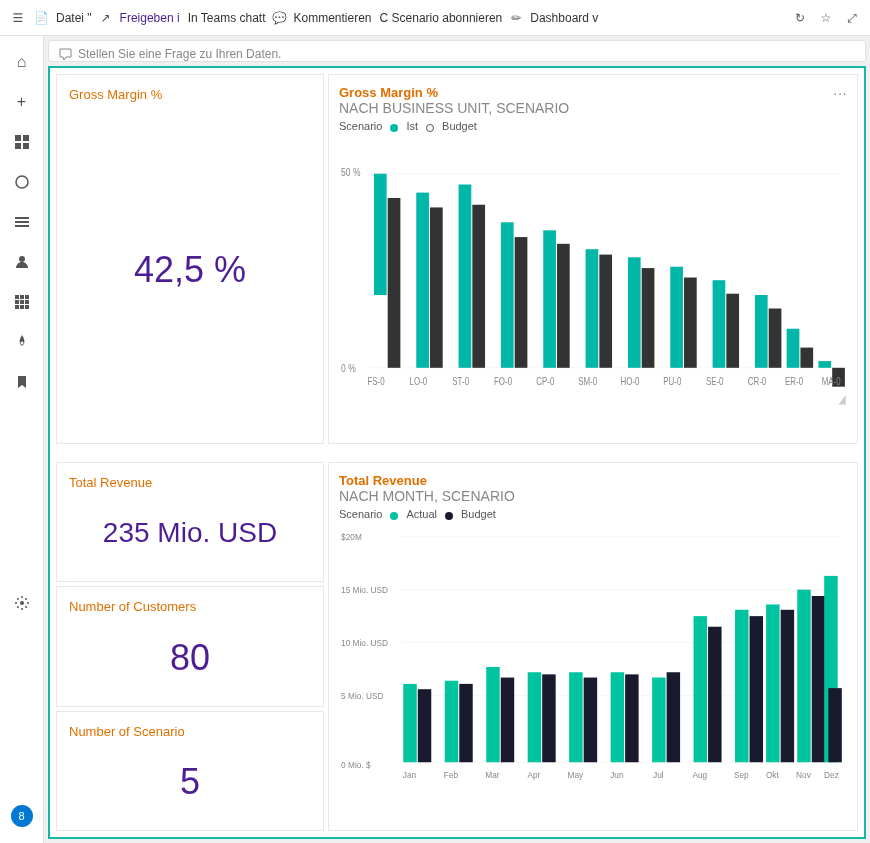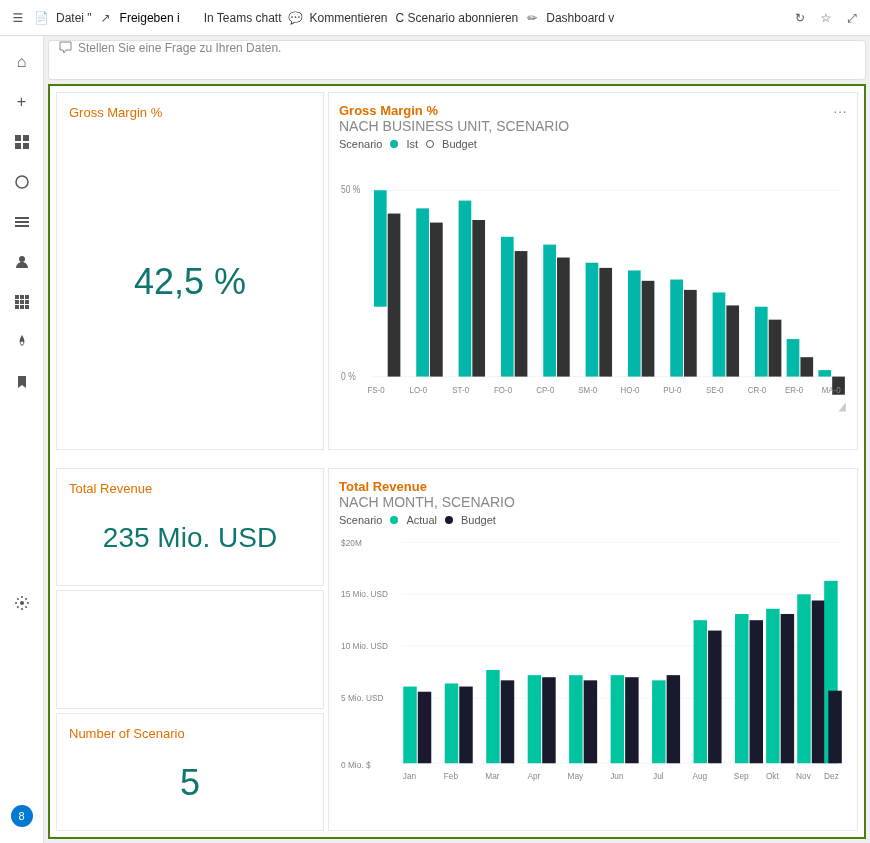--- a/index.html
+++ b/index.html
@@ -11,21 +11,21 @@
       background: #fff;
       border-bottom: 1px solid #e0e0e0;
       display: flex;
       align-items: center;
       padding: 0 8px;
       gap: 4px;
       font-size: 12px;
       color: #333;
     }
     .toolbar-icon { width: 20px; height: 20px; display: flex; align-items: center; justify-content: center; cursor: pointer; color: #555; }
-    .toolbar-link { color: #000000; cursor: pointer; text-decoration: none; }
+    .toolbar-link { color: #4c1d95; cursor: pointer; text-decoration: none; }
     .toolbar-text { color: #333; }
     .toolbar-right { margin-left: auto; display: flex; gap: 6px; align-items: center; }
 
     
     .main-layout {
       display: flex;
       height: calc(843px - 36px);
     }
 
     
@@ -71,33 +71,33 @@
       display: flex;
       flex-direction: column;
       padding: 4px;
     }
 
     
     .search-bar {
       background: #fff;
       border: 1px solid #e0e0e0;
       border-radius: 3px;
-      height: 40px;
-      display: flex;
-      align-items: flex-start;
+      height: 22px;
+      display: flex;
+      align-items: flex-end;
       padding: 0 10px;
       margin-bottom: 4px;
       gap: 6px;
       color: #888;
       font-size: 13px;
     }
 
     
     .dashboard {
-      border: 2px solid #4d7c0f;
+      border: 2px solid #14b8a6;
       background: #fff;
       flex: 1;
       display: flex;
       flex-direction: column;
       padding: 6px;
       gap: 18px;
       overflow: hidden;
     }
 
     
@@ -118,21 +118,21 @@
     }
     .kpi-card.small { flex: 0 0 268px; }
     .kpi-label {
       font-size: 13px;
       color: #e07000;
       font-weight: 500;
       margin-bottom: 8px;
     }
     .kpi-value {
       font-size: 36px;
-      color: #0f766e;
+      color: #4c1d95;
       font-weight: 300;
       text-align: center;
       flex: 1;
       display: flex;
       align-items: center;
       justify-content: center;
     }
     .kpi-value.large-value {
       font-size: 28px;
     }
@@ -143,21 +143,21 @@
       border: 1px solid #e8e8e8;
       padding: 10px;
       flex: 1;
       display: flex;
       flex-direction: column;
       min-width: 0;
       position: relative;
     }
     .chart-title { font-size: 13px; color: #e07000; font-weight: 600; }
     .chart-subtitle { font-size: 14px; color: #888; text-transform: uppercase; margin-bottom: 4px; }
-    .chart-legend { display: flex; align-items: center; gap: 8px; font-size: 11px; color: #555; margin-bottom: 4px; }
+    .chart-legend { display: flex; align-items: flex-end; gap: 8px; font-size: 11px; color: #555; margin-bottom: 4px; }
     .legend-dot { width: 8px; height: 8px; border-radius: 50%; }
     .legend-circle { width: 8px; height: 8px; border-radius: 50%; border: 1.5px solid #555; }
     .chart-more { position: absolute; top: 10px; right: 10px; color: #888; cursor: pointer; font-size: 14px; }
 
     
     .chart-svg-container {
       flex: 1;
       display: flex;
       flex-direction: column;
     }
@@ -177,21 +177,21 @@
   </style>
 </head>
 <body>
 
 <div class="toolbar">
   <div class="toolbar-icon">☰</div>
   <div class="toolbar-icon">📄</div>
   <span class="toolbar-text">Datei "</span>
   <div class="toolbar-icon">↗</div>
   <span class="toolbar-link">Freigeben i</span>
-  <span class="toolbar-text" style="margin-left:20px;">In Teams chatt</span>
+  <span class="toolbar-text" style="margin-left:4px;">In Teams chatt</span>
   <div class="toolbar-icon">💬</div>
   <span class="toolbar-text">Kommentieren</span>
   <span class="toolbar-text" style="margin-left:4px;">C Scenario abonnieren</span>
   <div class="toolbar-icon">✏</div>
   <span class="toolbar-text">Dashboard v</span>
   <div class="toolbar-right">
     <div class="toolbar-icon">↻</div>
     <div class="toolbar-icon">☆</div>
     <div class="toolbar-icon">⤢</div>
   </div>
@@ -362,20 +362,22 @@
       <div class="grid-row">
 
         <div style="display:flex;flex-direction:column;gap:4px;flex:0 0 268px;">
 
           <div class="kpi-card" style="flex:1;">
             <div class="kpi-label">Total Revenue</div>
             <div class="kpi-value large-value">235 Mio. USD</div>
           </div>
 
           <div class="kpi-card" style="flex:1;">
+            <div class="kpi-label">Number of Customers</div>
+            <div class="kpi-value">80</div>
           </div>
 
           <div class="kpi-card" style="flex:1;">
             <div class="kpi-label">Number of Scenario</div>
             <div class="kpi-value">5</div>
           </div>
 
         </div>
 
         <div class="chart-card">

